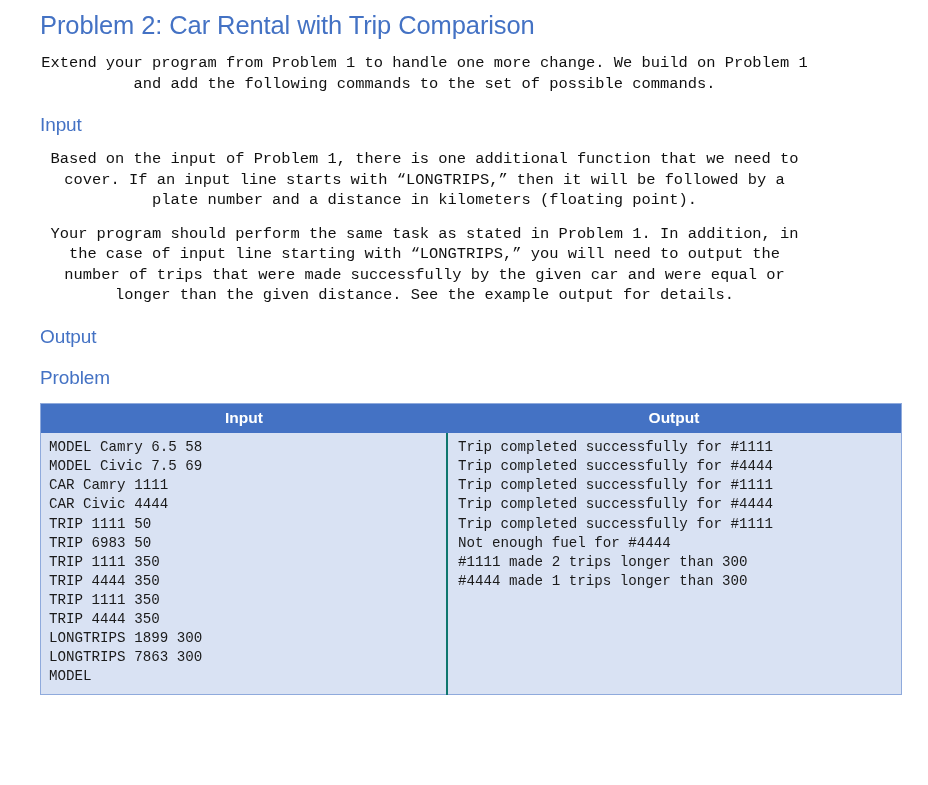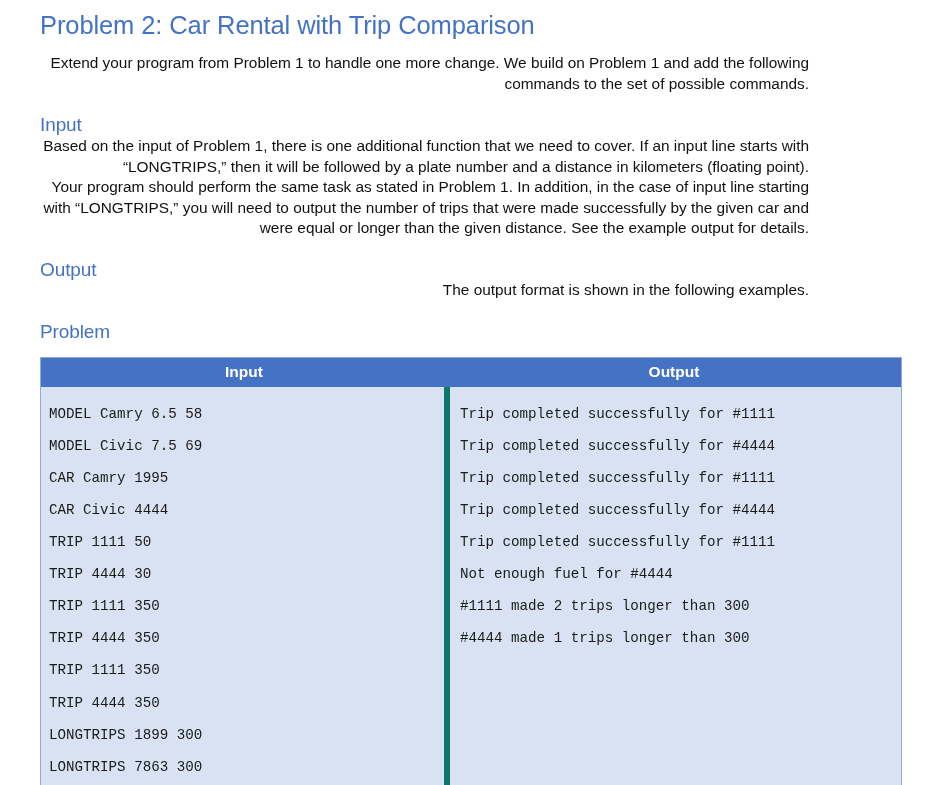--- a/index.html
+++ b/index.html
@@ -32,25 +32,26 @@
     font-weight: normal;
     font-size: 19px;
     line-height: 1.15;
     margin: 20px 0 0 0;
     letter-spacing: -0.1px;
   }
   p.body-text {
     font-size: 15.4px;
     line-height: 1.33;
     margin: 13px 0 0 0;
-    text-align: right;
+    text-align: center;
     color: #111111;
+    font-family: Liberation Mono, monospace;
   }
   p.body-text.tight {
-    margin-top: 0;
+    margin-top: 13px;
   }
   .examples-table {
     margin-top: 14px;
     width: 860px;
     border-collapse: collapse;
     table-layout: fixed;
     border: 1px solid #8FAADC;
   }
   .examples-table th {
     background: #4472C4;
@@ -68,67 +69,65 @@
     background: #D9E2F3;
     vertical-align: top;
     padding: 5px 0 8px 0;
     border: none;
   }
   .examples-table td.cell-input {
     padding-left: 8px;
   }
   .examples-table td.cell-output {
     padding-left: 10px;
-    border-left: 6px solid #0f766e;
+    border-left: 2px solid #0f766e;
   }
   .code-lines {
     font-family: "Liberation Mono", "DejaVu Sans Mono", monospace;
     font-size: 14.2px;
     line-height: 19.1px;
     color: #1a1a1a;
     white-space: pre;
   }
   .code-lines div {
     white-space: pre;
-    margin-top: 13px;
   }
 </style>
 </head>
 <body>
 
 <div class="page">
 
   <h1 class="doc-title">Problem 2: Car Rental with Trip Comparison</h1>
 
   <p class="body-text">Extend your program from Problem 1 to handle one more change. We build on Problem 1 and add the following commands to the set of possible commands.</p>
 
   <h2 class="section-heading">Input</h2>
 
   <p class="body-text tight">Based on the input of Problem 1, there is one additional function that we need to cover. If an input line starts with “LONGTRIPS,” then it will be followed by a plate number and a distance in kilometers (floating point).</p>
 
 
   <p class="body-text tight">Your program should perform the same task as stated in Problem 1. In addition, in the case of input line starting with “LONGTRIPS,” you will need to output the number of trips that were made successfully by the given car and were equal or longer than the given distance. See the example output for details.</p>
 
   <h2 class="section-heading">Output</h2>
 
-  <p class="body-text tight">The output format is shown in the following examples.</p>
 
   <h2 class="section-heading">Problem</h2>
 
   <table class="examples-table">
     <thead>
       <tr>
         <th class="col-input">Input</th>
         <th class="col-output">Output</th>
       </tr>
     </thead>
     <tbody>
       <tr>
         <td class="cell-input">
-          <div class="code-lines" id="input-code"><div>MODEL Camry 6.5 58</div><div>MODEL Civic 7.5 69</div><div>CAR Camry 1995</div><div>CAR Civic 4444</div><div>TRIP 1111 50</div><div>TRIP 4444 30</div><div>TRIP 1111 350</div><div>TRIP 4444 350</div><div>TRIP 1111 350</div><div>TRIP 4444 350</div><div>LONGTRIPS 1899 300</div><div>LONGTRIPS 7863 300</div><div>MODEL</div></div>
+          <div class="code-lines" id="input-code"><div>MODEL Camry 6.5 58</div><div>MODEL Civic 7.5 69</div><div>CAR Camry 1111</div><div>CAR Civic 4444</div><div>TRIP 1111 50</div><div>TRIP 6983 50</div><div>TRIP 1111 350</div><div>TRIP 4444 350</div><div>TRIP 1111 350</div><div>TRIP 4444 350</div><div>LONGTRIPS 1899 300</div><div>LONGTRIPS 7863 300</div><div>MODEL</div></div>
         </td>
         <td class="cell-output">
           <div class="code-lines" id="output-code"><div>Trip completed successfully for #1111</div><div>Trip completed successfully for #4444</div><div>Trip completed successfully for #1111</div><div>Trip completed successfully for #4444</div><div>Trip completed successfully for #1111</div><div>Not enough fuel for #4444</div><div>#1111 made 2 trips longer than 300</div><div>#4444 made 1 trips longer than 300</div></div>
         </td>
       </tr>
     </tbody>
   </table>
 
 </div>
 

